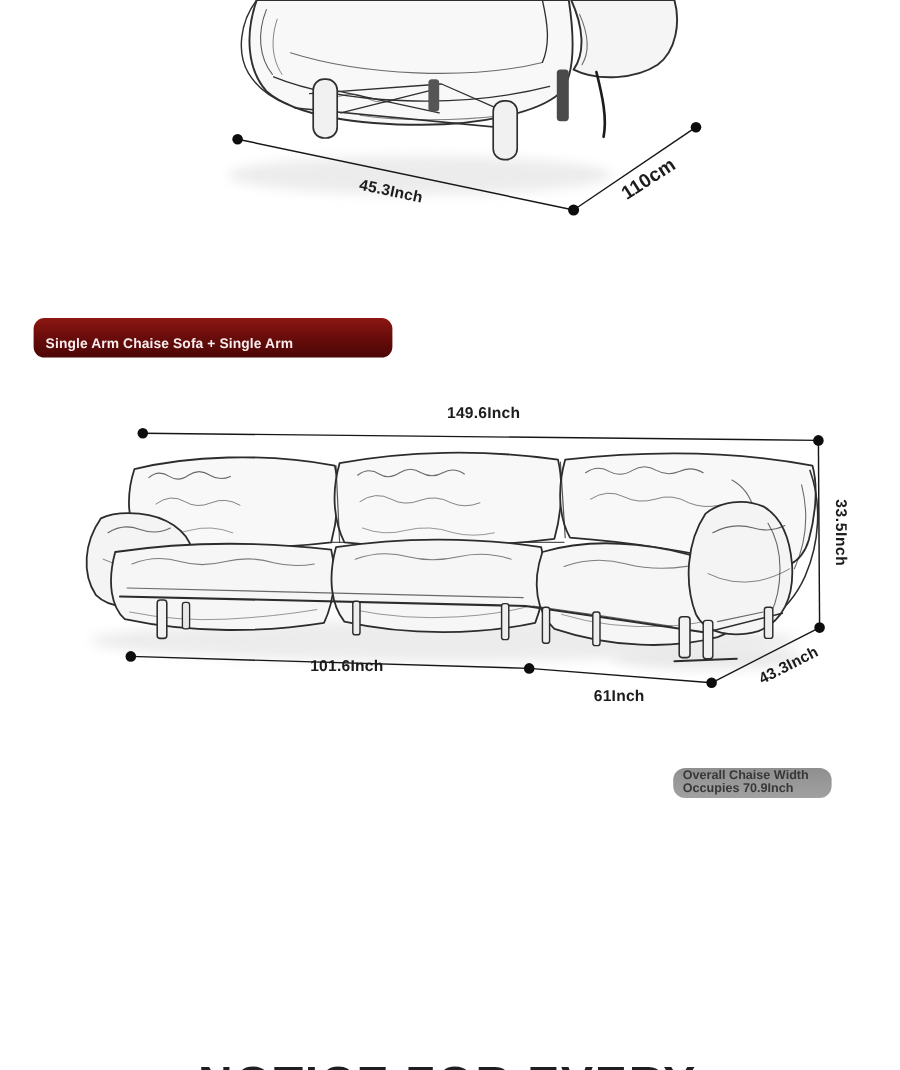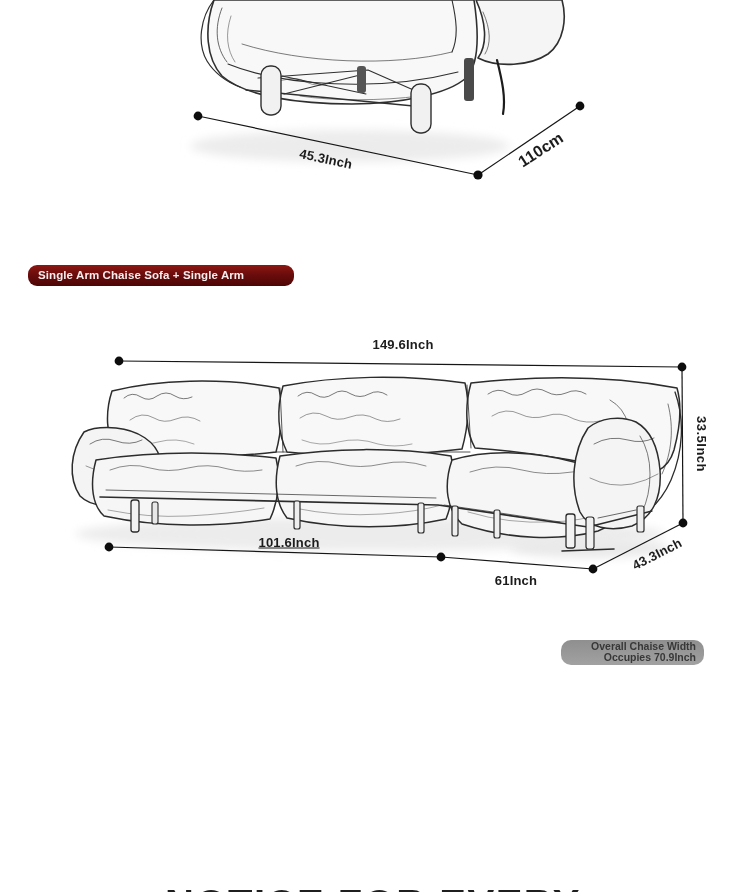--- a/index.html
+++ b/index.html
@@ -17,35 +17,35 @@
     font:600 13px/1 "Liberation Sans",sans-serif;
     color:#1c1c1c;
     letter-spacing:.2px;
     white-space:nowrap;
     transform:translate(-50%,-50%);
   }
   #dim-armchair-width{left:326px;top:159px;transform:translate(-50%,-50%) rotate(12deg);}
   #dim-armchair-depth{left:541px;top:150px;font-size:16px;transform:translate(-50%,-50%) rotate(-33deg);}
   #dim-total-width{left:403px;top:344px;}
   #dim-height{left:701px;top:444px;writing-mode:vertical-rl;letter-spacing:.5px;}
-  #dim-left-width{left:289px;top:542px;text-decoration:underline;}
+  #dim-left-width{left:289px;top:555px;}
   #dim-chaise-width{left:516px;top:580px;text-align:right;}
   #dim-depth{left:657px;top:554px;transform:translate(-50%,-50%) rotate(-27deg);}
   #section-badge{
-    position:absolute;left:28px;top:265px;width:266px;box-sizing:border-box;
-    padding:3px 10px 4px 10px;border-radius:9px;
+    position:absolute;left:28px;top:265px;width:299px;box-sizing:border-box;
+    padding:15px 10px 4px 10px;border-radius:9px;
     background:linear-gradient(180deg,#8d1712 0%,#6b0d0c 45%,#4c0606 100%);
     color:#f8eded;font:600 11.5px/1.25 "Liberation Sans",sans-serif;
     letter-spacing:.1px;
   }
   #chaise-note-badge{
-    position:absolute;left:561px;top:640px;width:143px;box-sizing:border-box;
+    position:absolute;left:561px;top:640px;width:132px;box-sizing:border-box;
     padding:1px 8px;border-radius:10px;
     background:linear-gradient(180deg,#8f8f8f 0%,#a1a1a1 100%);
-    color:#383838;font:700 10.5px/1.08 "Liberation Sans",sans-serif;text-align:right;
+    color:#383838;font:700 10.5px/1.08 "Liberation Sans",sans-serif;
   }
   #footer-heading{
     position:absolute;left:373px;top:884px;transform:translateX(-50%);
     font:700 40px/1 "Liberation Sans",sans-serif;
     color:#1f1f1f;letter-spacing:1.5px;white-space:nowrap;
   }
 </style>
 </head>
 <body>
 

